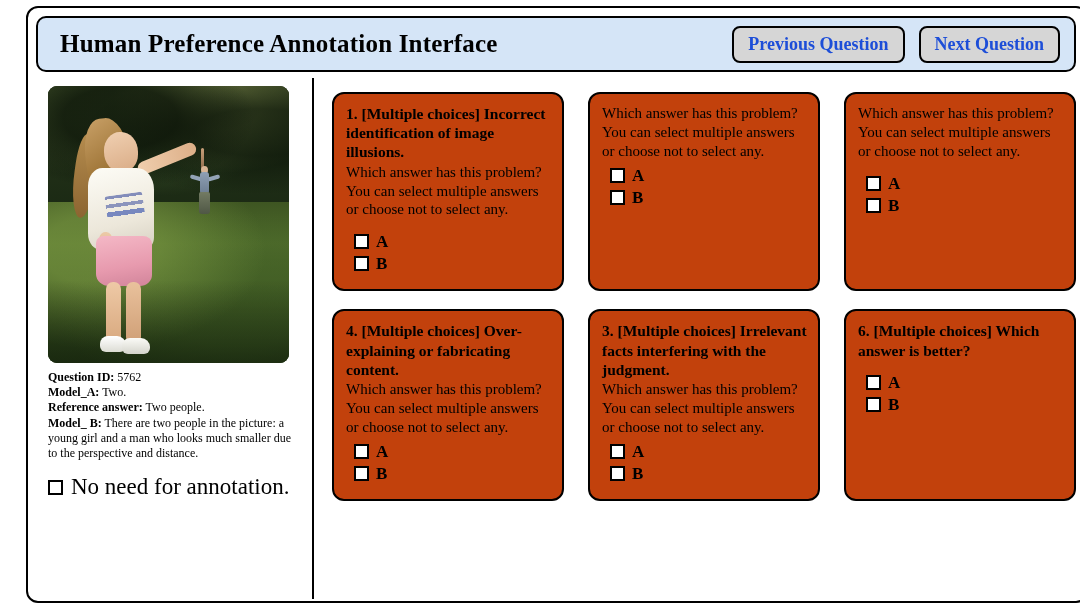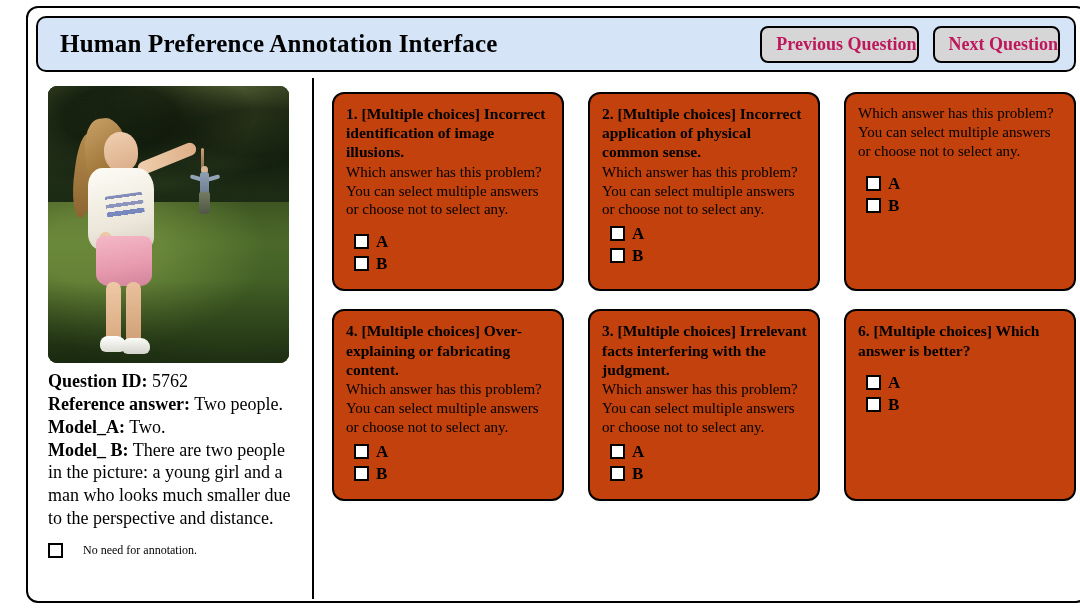--- a/index.html
+++ b/index.html
@@ -54,22 +54,22 @@
     display: flex;
     gap: 14px;
   }
   .nav-button {
     background: #d6d6d6;
     border: 2.2px solid #000000;
     border-radius: 8px;
     font-family: "Liberation Serif", "DejaVu Serif", serif;
     font-size: 18px;
     font-weight: bold;
-    color: #be185d;
-    padding: 7px 0 8px 14px;
+    color: #1d4ed8;
+    padding: 7px 14px 8px 14px;
     cursor: pointer;
     white-space: nowrap;
     line-height: 1;
   }
 
   
   .body-area {
     position: absolute;
     left: 8px;
     top: 70px;
@@ -222,32 +222,32 @@
   }
   .m-string {
     position: absolute; left: 153px; top: 62px; width: 3px; height: 22px;
     background: linear-gradient(180deg, #c9a07a, #8e6b4b);
     border-radius: 2px;
   }
 
   
   .meta {
     margin-top: 7px;
-    font-size: 18px;
+    font-size: 12px;
     line-height: 1.27;
   }
   .meta .lbl { font-weight: bold; }
   .meta p { margin: 0; }
 
   .no-need-row {
     display: flex;
     align-items: center;
-    gap: 20px;
+    gap: 8px;
     margin-top: 13px;
-    font-size: 12px;
+    font-size: 23px;
   }
 
   .cbox {
     width: 15px;
     height: 15px;
     border: 2.4px solid #000000;
     background: #ffffff;
     box-sizing: border-box;
     flex: 0 0 auto;
     cursor: pointer;
@@ -336,22 +336,22 @@
         <div class="g-arm2"></div>
         <div class="g-skirt"></div>
         <div class="g-leg-a"></div>
         <div class="g-leg-b"></div>
         <div class="g-shoe-a"></div>
         <div class="g-shoe-b"></div>
       </div>
 
       <div class="meta">
         <p><span class="lbl">Question ID:</span> <span>5762</span></p>
+        <p><span class="lbl">Model_A:</span> <span>Two.</span></p>
         <p><span class="lbl">Reference answer:</span> <span>Two people.</span></p>
-        <p><span class="lbl">Model_A:</span> <span>Two.</span></p>
         <p><span class="lbl">Model_ B:</span> <span>There are two people in the picture: a young girl and a man who looks much smaller due to the perspective and distance.</span></p>
       </div>
 
       <div class="no-need-row">
         <span class="cbox"></span>
         <span>No need for annotation.</span>
       </div>
 
     </div>
 
@@ -367,21 +367,20 @@
               <span class="opt-label">A</span>
             </div>
             <div class="opt-row">
               <span class="cbox"></span>
               <span class="opt-label">B</span>
             </div>
           </div>
         </div>
 
         <div class="qcard row1">
-          <p class="q-title">2. [Multiple choices] Incorrect application of physical common sense.</p>
           <p class="q-sub">Which answer has this problem? You can select multiple answers or choose not to select any.</p>
           <div class="opts opts-tight">
             <div class="opt-row">
               <span class="cbox"></span>
               <span class="opt-label">A</span>
             </div>
             <div class="opt-row">
               <span class="cbox"></span>
               <span class="opt-label">B</span>
             </div>

